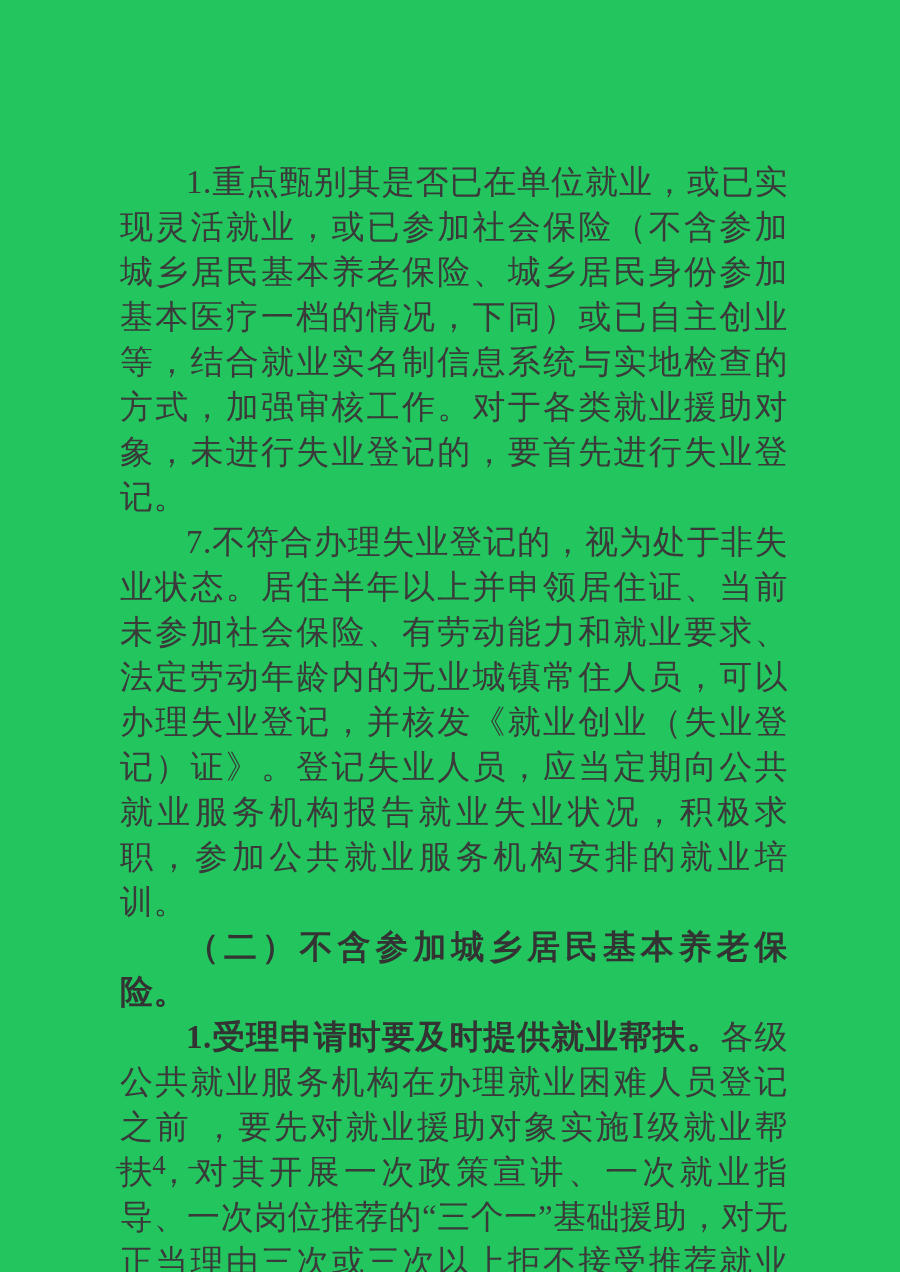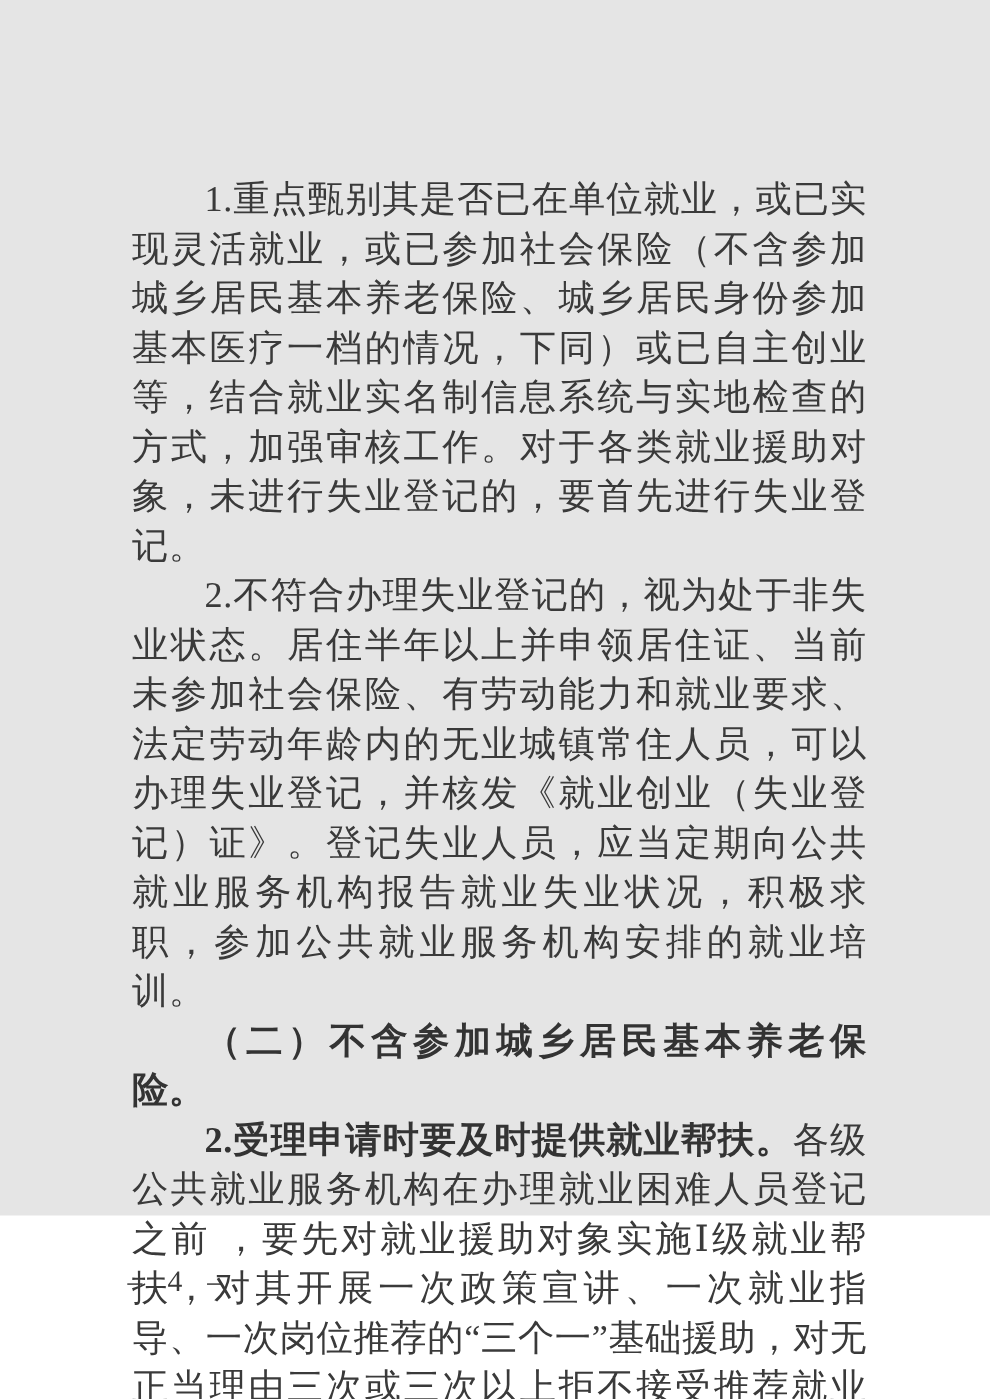--- a/index.html
+++ b/index.html
@@ -9,22 +9,22 @@
     }
     body {
       width: 900px;
       height: 1272px;
       background: #ffffff;
       overflow: hidden;
     }
     .page {
       position: relative;
       width: 900px;
-      height: 1105px;
-      background: #e5e5e5;
+      height: 1272px;
+      background: #22c55e;
       font-family: "Liberation Serif", "DejaVu Serif", serif;
       color: #3a3a3a;
     }
     .content {
       position: absolute;
       left: 120px;
       top: 160px;
       width: 668px;
       font-size: 33px;
       line-height: 45px;
@@ -54,19 +54,19 @@
       letter-spacing: 8px;
       color: #3a3a3a;
     }
   </style>
 </head>
 <body>
 
 <div class="page">
   <div class="content">
     <p class="body-para">1.重点甄别其是否已在单位就业，或已实现灵活就业，或已参加社会保险（不含参加城乡居民基本养老保险、城乡居民身份参加基本医疗一档的情况，下同）或已自主创业等，结合就业实名制信息系统与实地检查的方式，加强审核工作。对于各类就业援助对象，未进行失业登记的，要首先进行失业登记。</p>
-    <p class="body-para">2.不符合办理失业登记的，视为处于非失业状态。居住半年以上并申领居住证、当前未参加社会保险、有劳动能力和就业要求、法定劳动年龄内的无业城镇常住人员，可以办理失业登记，并核发《就业创业（失业登记）证》。登记失业人员，应当定期向公共就业服务机构报告就业失业状况，积极求职，参加公共就业服务机构安排的就业培训。</p>
+    <p class="body-para">7.不符合办理失业登记的，视为处于非失业状态。居住半年以上并申领居住证、当前未参加社会保险、有劳动能力和就业要求、法定劳动年龄内的无业城镇常住人员，可以办理失业登记，并核发《就业创业（失业登记）证》。登记失业人员，应当定期向公共就业服务机构报告就业失业状况，积极求职，参加公共就业服务机构安排的就业培训。</p>
     <p class="heading-para">（二）不含参加城乡居民基本养老保险。</p>
-    <p class="body-para"><span class="bold-lead">2.受理申请时要及时提供就业帮扶。</span><span>各级公共就业服务机构在办理就业困难人员登记之前 ，要先对就业援助对象实施Ⅰ级就业帮扶，对其开展一次政策宣讲、一次就业指导、一次岗位推荐的“三个一”基础援助，对无正当理由三次或三次以上拒不接受推荐就业和公共就业服务的，不予认定为就业困难人员。</span></p>
+    <p class="body-para"><span class="bold-lead">1.受理申请时要及时提供就业帮扶。</span><span>各级公共就业服务机构在办理就业困难人员登记之前 ，要先对就业援助对象实施Ⅰ级就业帮扶，对其开展一次政策宣讲、一次就业指导、一次岗位推荐的“三个一”基础援助，对无正当理由三次或三次以上拒不接受推荐就业和公共就业服务的，不予认定为就业困难人员。</span></p>
 
   </div>
   <div class="pageno">– 4 –</div>
 </div>
 
 </body></html>

